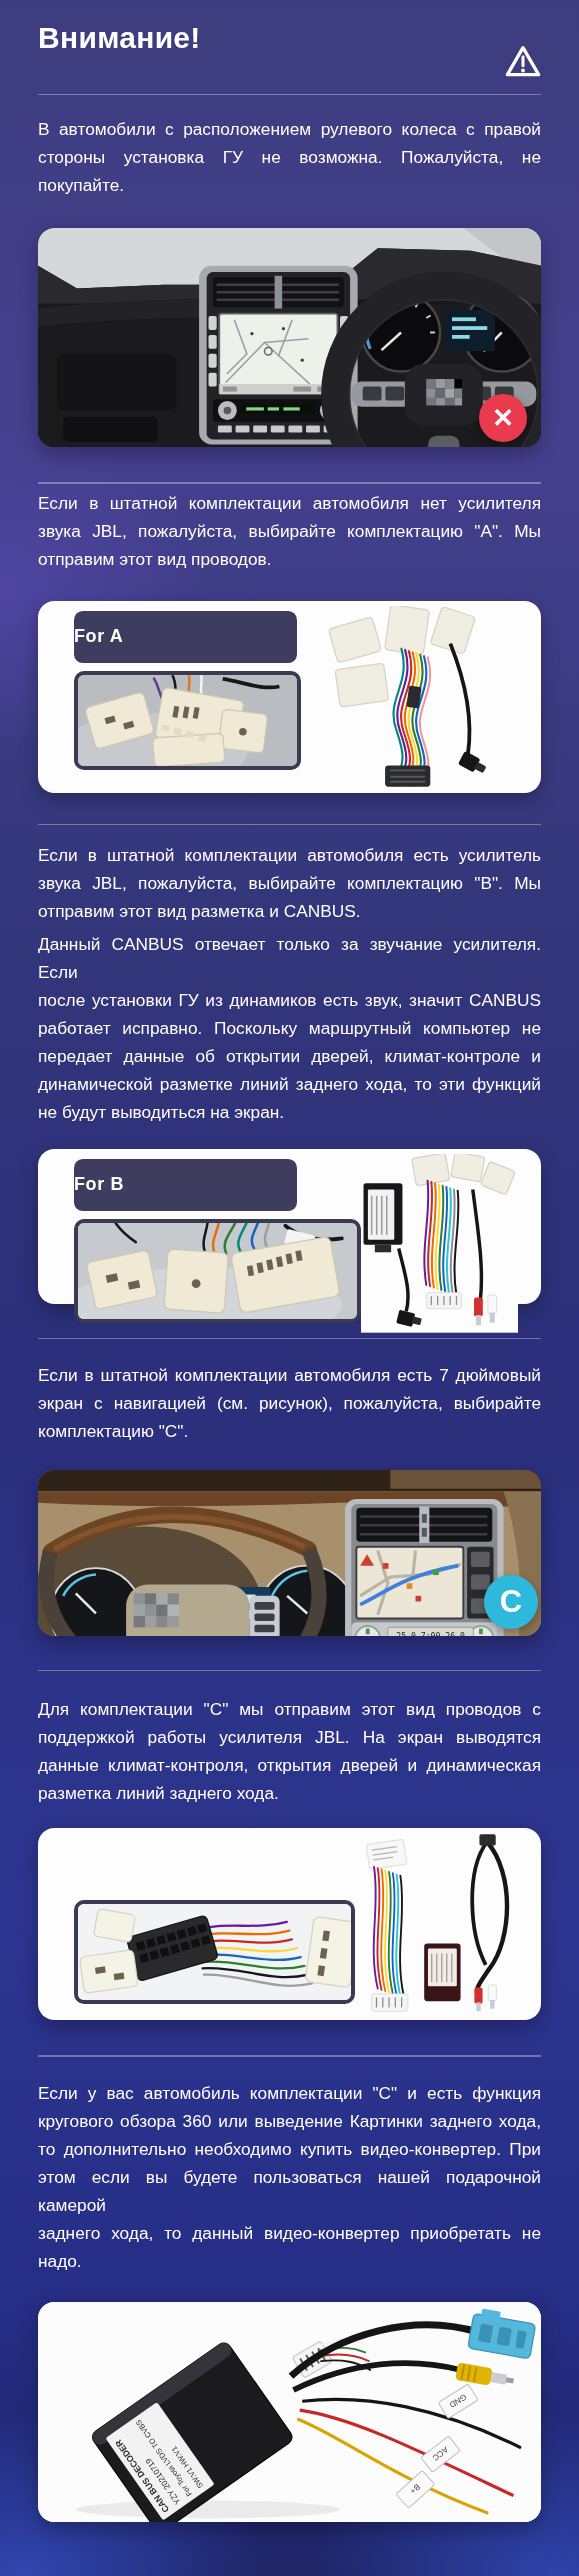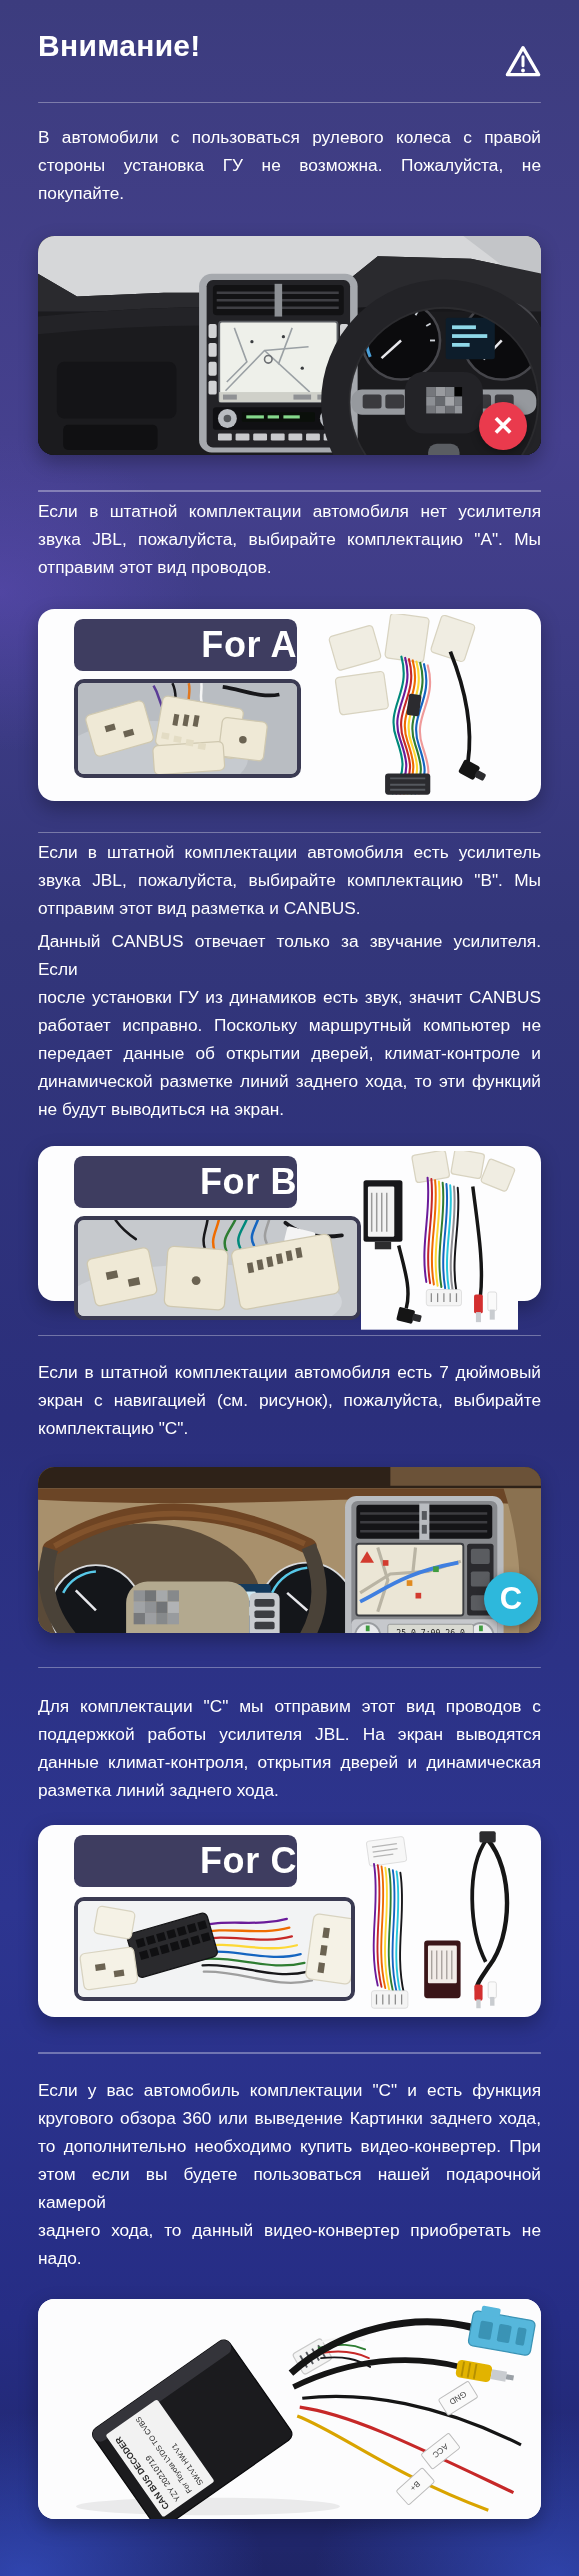--- a/index.html
+++ b/index.html
@@ -6,34 +6,34 @@
   body{
     width:579px;height:2576px;overflow:hidden;position:relative;
     font-family:"Liberation Sans", sans-serif;color:#ffffff;
     background:
       radial-gradient(390px 264px at 4% 100%, rgba(62,96,235,.55), rgba(62,96,235,0) 62%),
       radial-gradient(390px 264px at 96% 100%, rgba(62,96,235,.5), rgba(62,96,235,0) 62%),
       radial-gradient(340px 264px at 0% 23%, rgba(108,84,205,.38), rgba(108,84,205,0) 60%),
       linear-gradient(180deg,#3c3c7e 0%, #45408e 17%, #33367a 36%, #2b2f7c 55%, #2d3590 74%, #262d85 90%, #1f2566 100%);
   }
   .content{padding:0 38px;position:relative;}
-  h1{margin:0;padding-top:28px;font-size:30px;line-height:35px;font-weight:bold;letter-spacing:0.3px;}
+  h1{margin:0;padding-top:20px;font-size:30px;line-height:35px;font-weight:bold;letter-spacing:0.3px;}
   .warn{position:absolute;right:38px;top:44px;width:36px;height:35px;}
   .divider{height:1.3px;background:rgba(255,255,255,.33);border:0;border-radius:0.6px;}
   .para{font-size:17.3px;line-height:28px;}
   .para .line{text-align:justify;text-align-last:justify;white-space:normal;}
   .para .line.last{text-align-last:left;}
   .photo-card{position:relative;border-radius:16.4px;overflow:hidden;background:#111;box-shadow:0 7.5px 19px rgba(0,0,0,.28);}
   .photo-card svg{display:block;}
   .badge{position:absolute;border-radius:50%;display:flex;align-items:center;justify-content:center;font-weight:bold;color:#fff;}
   .badge-x{width:48px;height:48px;right:14px;bottom:5px;background:#ea3a4d;font-size:26.4px;box-shadow:0 2.5px 8.8px rgba(0,0,0,.35);}
   .badge-c{width:54px;height:54px;right:3.1px;bottom:6.3px;background:#2db8dc;font-size:31px;box-shadow:0 2.5px 8.8px rgba(0,0,0,.3);}
   .kit-card{position:relative;background:#fdfdfe;border-radius:16.4px;box-shadow:0 7.5px 19px rgba(0,0,0,.28);}
   .kit-label{position:absolute;left:36px;top:10px;width:223px;height:52px;background:#3e3d60;border-radius:8.8px;
-    display:flex;align-items:center;justify-content:flex-end;color:#fff;font-size:36px;font-weight:bold;letter-spacing:0.6px;}
+    display:flex;align-items:center;justify-content:flex-start;color:#fff;font-size:18px;font-weight:bold;letter-spacing:0.6px;}
   .kit-frame{position:absolute;left:36px;border:4.4px solid #3a3a52;border-radius:10px;overflow:hidden;background:#c2c5c9;}
   .kit-frame svg{display:block;}
   .kit-right{position:absolute;top:5px;}
   .kit-right svg{display:block;}
 </style>
 </head>
 <body>
 
 <div class="content">
 
@@ -42,21 +42,21 @@
     <svg viewBox="0 0 60 58" width="36" height="35">
       <polygon points="30,6 56,51 4,51" fill="none" stroke="#ffffff" stroke-width="5.5" stroke-linejoin="round"></polygon>
       <line x1="30" y1="21" x2="30" y2="36" stroke="#ffffff" stroke-width="5" stroke-linecap="round"></line>
       <circle cx="30" cy="44" r="3.2" fill="#ffffff"></circle>
     </svg>
   </span>
 
   <hr class="divider" style="margin-top:39px">
 
   <div class="para" style="margin-top:20px">
-    <div class="line">В автомобили с пользоваться рулевого колеса с правой</div>
+    <div class="line">В автомобили с расположением рулевого колеса с правой</div>
     <div class="line last">стороны установка ГУ не возможна. Пожалуйста, не покупайте.</div>
   </div>
 
   <div class="photo-card" style="margin-top:29px;height:219px">
     <svg viewBox="0 0 801 348" width="504" height="219">
       <rect width="801" height="348" fill="#17171a"></rect>
       <path d="M0,0 H801 V60 L688,36 L540,32 L468,90 H200 L62,96 L0,60 Z" fill="#d6d7d9"></path>
       <path d="M676,0 L801,0 V120 L734,44 Z" fill="#c3c5c8"></path>
       <path d="M0,60 L62,96 L200,90 H468 L540,32 L688,36 L801,60 V132 Q600,104 480,116 Q240,104 0,128 Z" fill="#2a2a2e"></path>
       <rect x="0" y="120" width="801" height="228" fill="#1b1b1e"></rect>
@@ -262,21 +262,21 @@
             <line x1="100" y1="262" x2="156" y2="262"></line>
             <line x1="100" y1="272" x2="156" y2="272"></line>
             <line x1="100" y1="280" x2="156" y2="280"></line>
           </g>
       </svg>
     </div>
   </div>
 
   <hr class="divider" style="margin-top:31px">
 
-  <div class="para" style="margin-top:5px">
+  <div class="para" style="margin-top:16px">
     <div class="line">Если в штатной комплектации автомобиля есть усилитель</div>
     <div class="line">звука JBL, пожалуйста, выбирайте комплектацию "B". Мы</div>
     <div class="line last">отправим этот вид разметка и CANBUS.</div>
   </div>
   <div class="para" style="margin-top:5px">
     <div class="line">Данный CANBUS отвечает только за звучание усилителя. Если</div>
     <div class="line">после установки ГУ из динамиков есть звук, значит CANBUS</div>
     <div class="line">работает исправно. Поскольку маршрутный компьютер не</div>
     <div class="line">передает данные об открытии дверей, климат-контроле и</div>
     <div class="line">динамической разметке линий заднего хода, то эти функций</div>
@@ -492,23 +492,20 @@
   <hr class="divider" style="margin-top:34px">
 
   <div class="para" style="margin-top:24px">
     <div class="line">Для комплектации "C" мы отправим этот вид проводов с</div>
     <div class="line">поддержкой работы усилителя JBL. На экран выводятся</div>
     <div class="line">данные климат-контроля, открытия дверей и динамическая</div>
     <div class="line last">разметка линий заднего хода.</div>
   </div>
 
   <div class="kit-card" style="margin-top:21.4px;height:192px">
-    <div class="kit-label">
-        <span>For C</span>
-      </div>
     <div class="kit-frame" style="top:72px;width:273px;height:96px;background:#f2f3f4">
       <svg viewBox="0 0 434 152" width="273" height="96">
         <rect width="434" height="152" fill="#f2f3f4"></rect>
         <g fill="none" stroke-width="3.6" stroke-linecap="round">
           <path d="M190,62 C240,50 290,70 340,56" stroke="#c62828"></path>
           <path d="M192,72 C246,62 296,84 348,70" stroke="#fdd835"></path>
           <path d="M194,82 C250,74 300,98 354,84" stroke="#1565c0"></path>
           <path d="M196,92 C254,86 304,112 360,98" stroke="#2e7d32"></path>
           <path d="M188,52 C236,38 286,56 336,42" stroke="#ef6c00"></path>
           <path d="M186,42 C232,26 282,42 332,28" stroke="#6a1b9a"></path>

